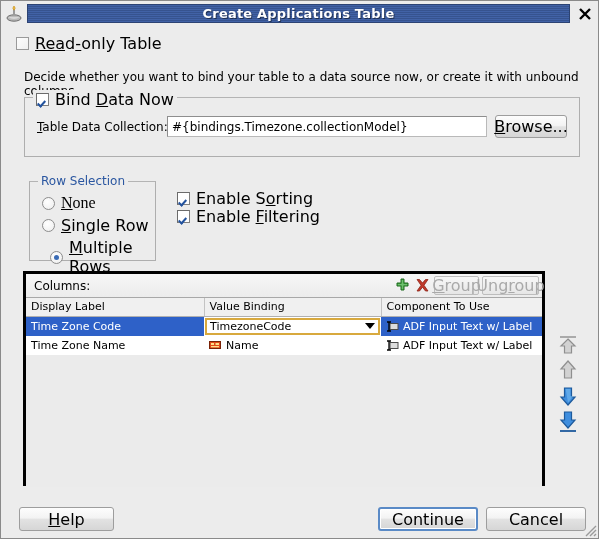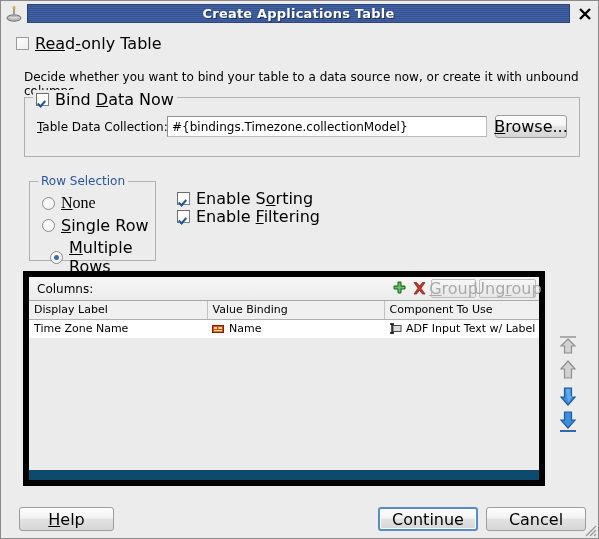--- a/index.html
+++ b/index.html
@@ -190,22 +190,22 @@
     background: linear-gradient(to bottom,#f7f7f7 0%, #efefef 50%, #e6e6e6 100%);
     border-color: #bdbdbd;
   }
 
   
   #columns-panel {
     position: absolute;
     left: 22px; top: 270px;
     width: 522px; height: 215px;
     box-sizing: border-box;
-    border: 6px solid #000000;
-    background: #0c4a6e;
+    border: 3px solid #000000;
+    background: #be185d;
   }
   .cols-header {
     height: 24px;
     box-sizing: border-box;
     background: linear-gradient(to bottom,#f6f6f6 0%, #ececec 100%);
     border-bottom: 1px solid #a8a8a8;
     display: flex;
     align-items: center;
     padding: 0 3px 0 8px;
   }
@@ -404,20 +404,40 @@
           <col>
         </colgroup>
       <thead>
         <tr>
           <th>Display Label</th>
           <th>Value Binding</th>
           <th style="border-right:none">Component To Use</th>
         </tr>
       </thead>
       <tbody>
+        <tr class="sel">
+          <td>Time Zone Code</td>
+          <td class="editing">
+            <div class="cellcombo">
+              <span>TimezoneCode</span>
+              <span class="arrow"></span>
+            </div>
+          </td>
+          <td>
+            <span class="cell-inner">
+              <span class="cell-icon">
+                <svg width="13" height="13" viewBox="0 0 13 13">
+                  <rect x="4" y="3.5" width="8" height="6" fill="#dcdcdc" stroke="#4a4a4a" stroke-width="1"></rect>
+                  <path d="M1 2 h4 M3 2 v9 M1 11 h4" stroke="#000" stroke-width="1.3" fill="none"></path>
+                </svg>
+              </span>
+              <span>ADF Input Text w/ Label</span>
+            </span>
+          </td>
+        </tr>
         <tr>
           <td>Time Zone Name</td>
           <td>
             <span class="cell-inner">
               <span class="cell-icon">
                 <svg width="13" height="10" viewBox="0 0 13 10">
                   <rect x="0.5" y="1.5" width="11" height="7" fill="#e04a19" stroke="#7a2206" stroke-width="1"></rect>
                   <rect x="2" y="3" width="3" height="2" fill="#ffe08a"></rect>
                   <rect x="6.5" y="3" width="3.5" height="2" fill="#ffe08a"></rect>
                   <rect x="2" y="6" width="8" height="1.3" fill="#ffe08a"></rect>

